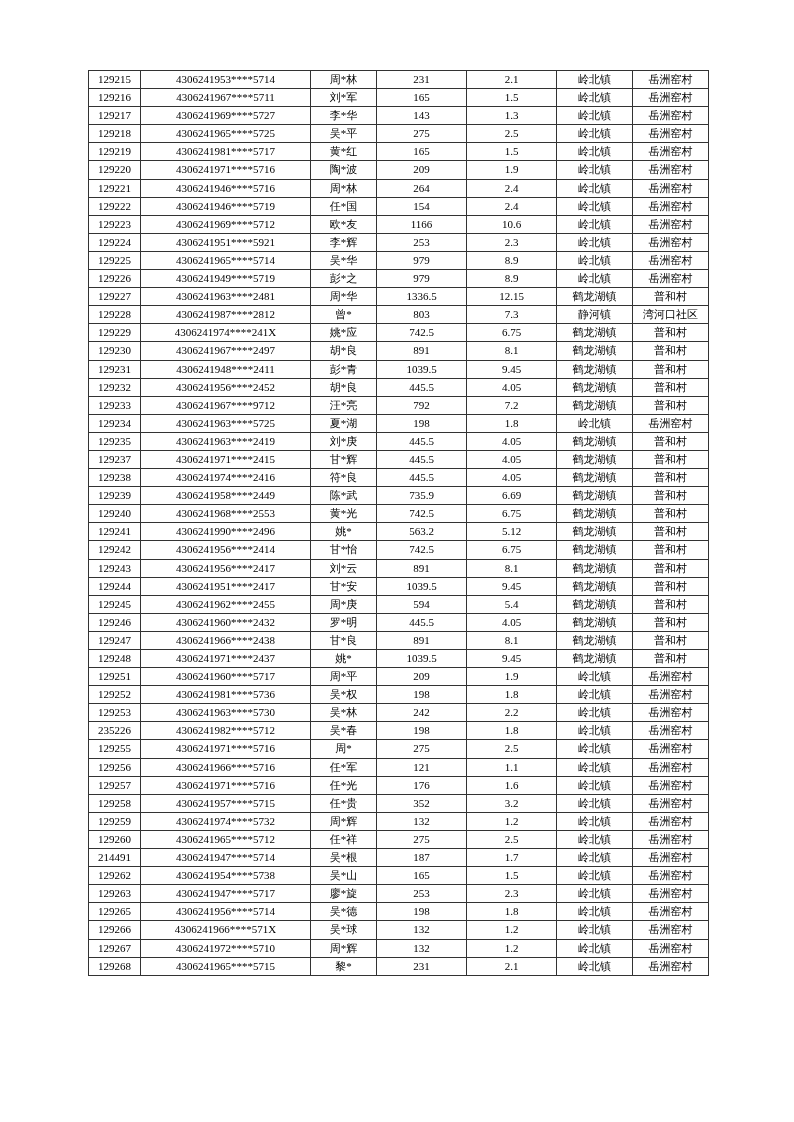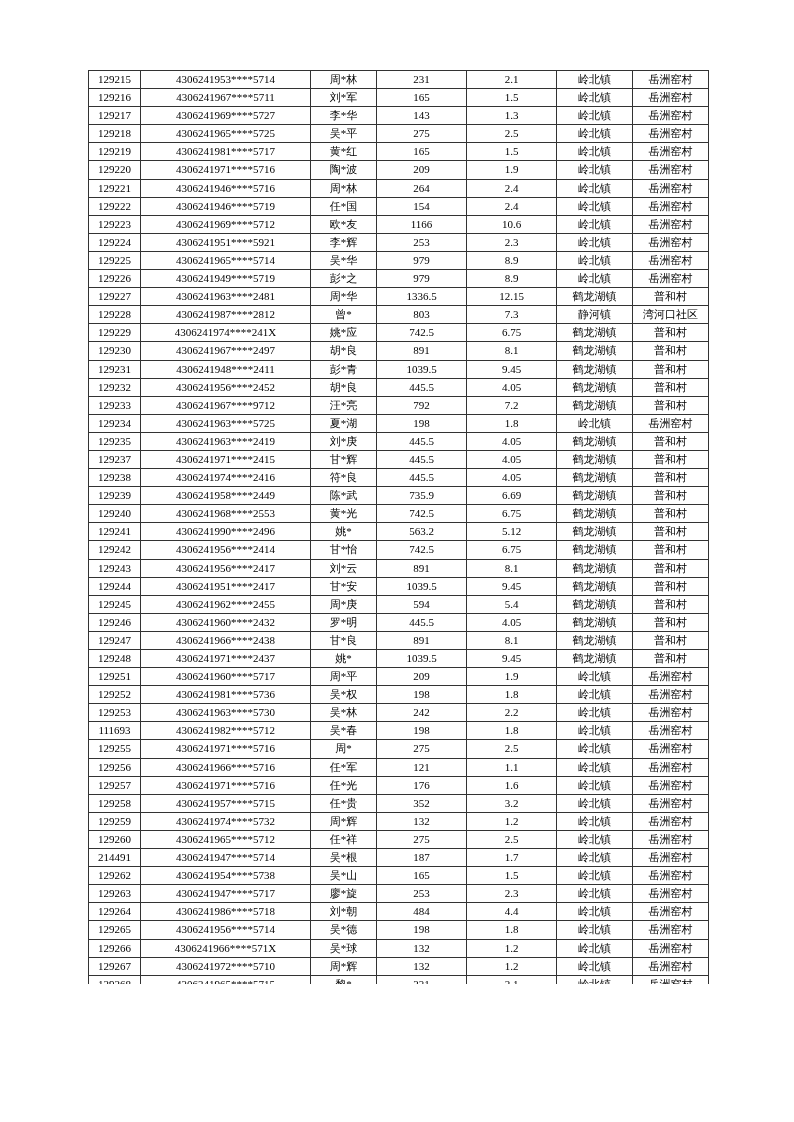--- a/index.html
+++ b/index.html
@@ -377,21 +377,21 @@
         <tr>
           <td>129253</td>
           <td>4306241963****5730</td>
           <td>吴*林</td>
           <td>242</td>
           <td>2.2</td>
           <td>岭北镇</td>
           <td>岳洲窑村</td>
         </tr>
         <tr>
-          <td>111693</td>
+          <td>235226</td>
           <td>4306241982****5712</td>
           <td>吴*春</td>
           <td>198</td>
           <td>1.8</td>
           <td>岭北镇</td>
           <td>岳洲窑村</td>
         </tr>
         <tr>
           <td>129255</td>
           <td>4306241971****5716</td>
@@ -467,29 +467,20 @@
         <tr>
           <td>129263</td>
           <td>4306241947****5717</td>
           <td>廖*旋</td>
           <td>253</td>
           <td>2.3</td>
           <td>岭北镇</td>
           <td>岳洲窑村</td>
         </tr>
         <tr>
-          <td>129264</td>
-          <td>4306241986****5718</td>
-          <td>刘*朝</td>
-          <td>484</td>
-          <td>4.4</td>
-          <td>岭北镇</td>
-          <td>岳洲窑村</td>
-        </tr>
-        <tr>
           <td>129265</td>
           <td>4306241956****5714</td>
           <td>吴*德</td>
           <td>198</td>
           <td>1.8</td>
           <td>岭北镇</td>
           <td>岳洲窑村</td>
         </tr>
         <tr>
           <td>129266</td>

